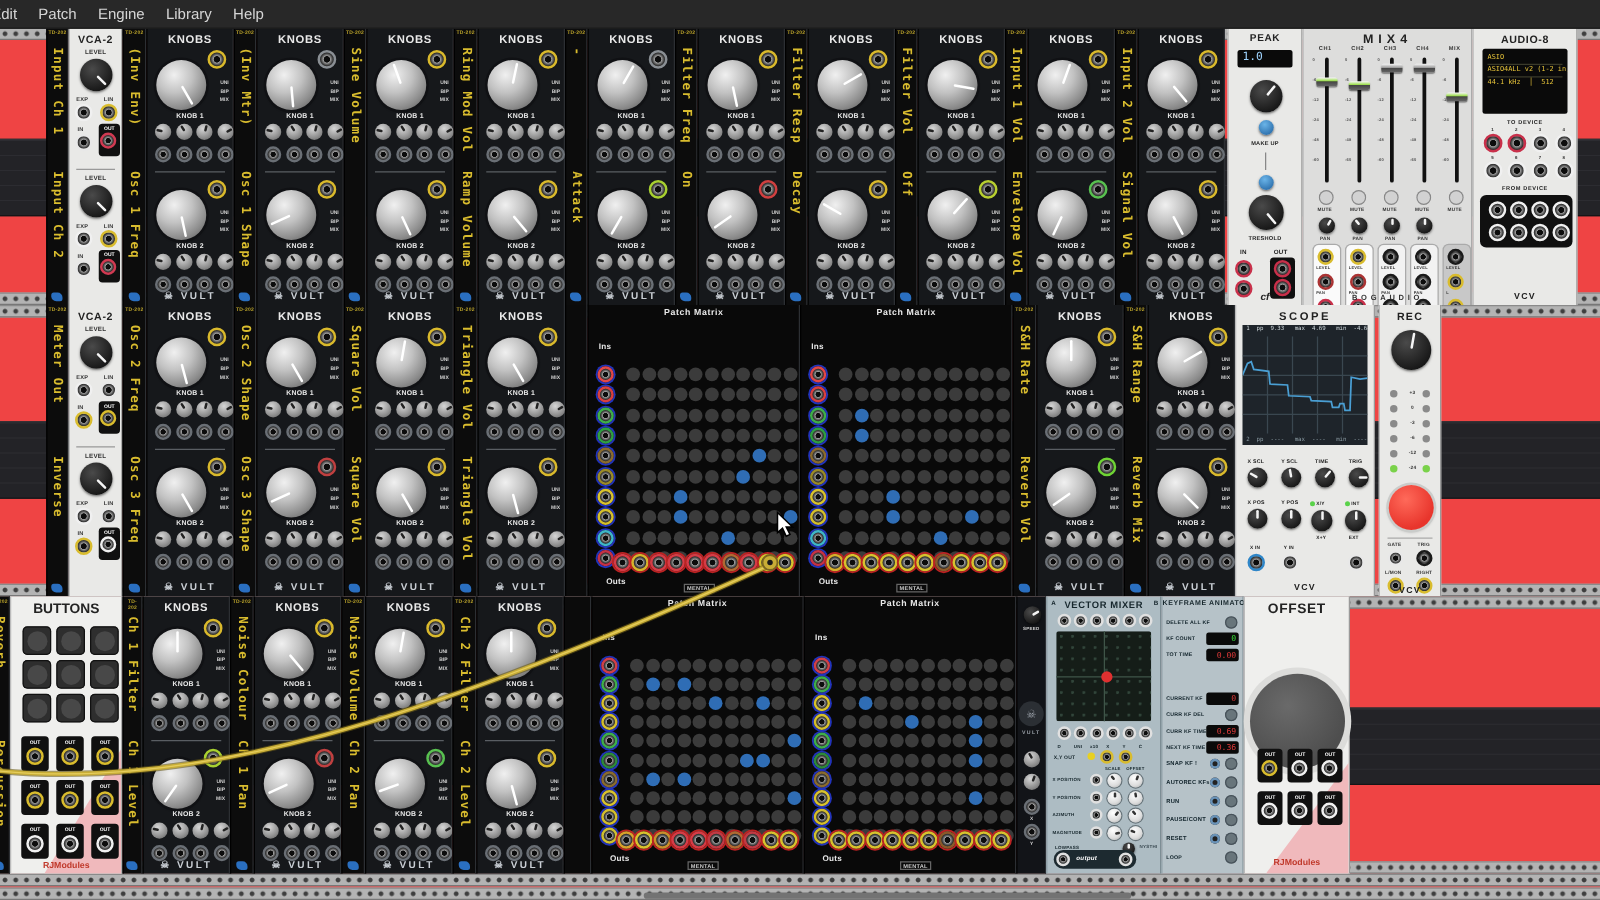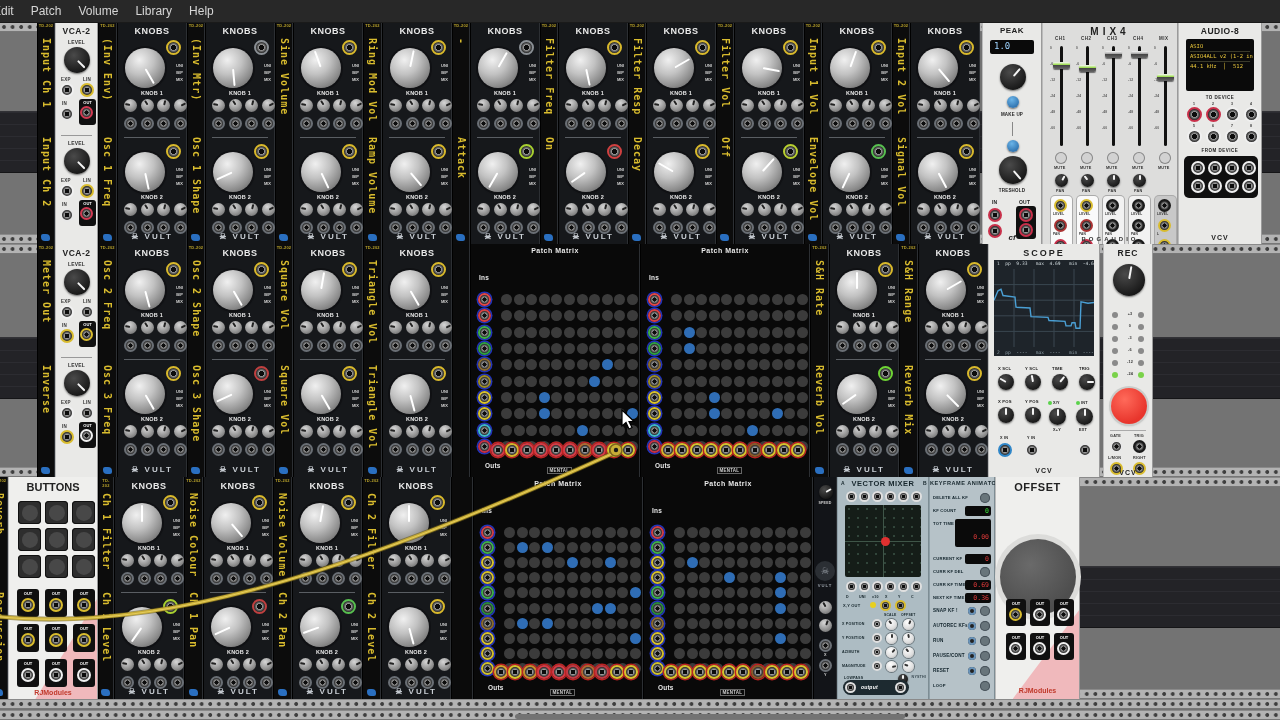--- a/index.html
+++ b/index.html
@@ -4,21 +4,21 @@
 <style>
   html,body{margin:0;padding:0;width:1280px;height:720px;overflow:hidden;background:#2f3032;
     font-family:"Liberation Sans",sans-serif;-webkit-font-smoothing:antialiased}
   #stage{position:relative;width:1280px;height:720px}
   
   #menubar{position:absolute;left:0;top:0;width:100%;height:22px;background:#282828;
     border-bottom:1px solid #1a1a1a;display:flex;align-items:center;gap:17px;
     font-size:12px;color:#d6d6d6;z-index:40}
   #menubar span{cursor:default}
   
-  .row{position:absolute;left:0;width:100%;background:#737373;overflow:hidden}
+  .row{position:absolute;left:0;width:100%;background:#ef4444;overflow:hidden}
   .rail{position:absolute;left:0;right:0;height:8px;background:#b3b3b3;
     background-image:radial-gradient(circle at 4px 4px,#3e3e3e 1.5px,rgba(0,0,0,0) 2.3px);
     background-size:8.6px 8px;border-top:1px solid #8a8a8a;border-bottom:1px solid #777;z-index:1}
   .rail.top{top:0}.rail.bot{bottom:0}
   .bus{position:absolute;left:0;right:0;background:#232327;border-top:1px solid #323236;
     border-bottom:1px solid #151517;background-image:linear-gradient(#2c2c31 1px,rgba(0,0,0,0) 1px);
     background-size:100% 12px;z-index:1}
   .conn{position:absolute;width:11px;background:#121215;border:1px solid #000;border-radius:2px;
     background-image:radial-gradient(circle at 3px 4px,#555a61 1px,rgba(0,0,0,0) 1.6px),
     radial-gradient(circle at 8px 4px,#555a61 1px,rgba(0,0,0,0) 1.6px);background-size:11px 7px}
@@ -63,21 +63,21 @@
   #cursorLayer{position:absolute;left:0;top:0;z-index:60;pointer-events:none}
   .scrollthumb{position:absolute;height:5px;border-radius:3px;background:#737373;z-index:45}
 </style>
 </head>
 <body>
 
 <div id="stage">
   <div id="menubar">
     <span style="margin-left:-7px">Edit</span>
     <span>Patch</span>
-    <span>Volume</span>
+    <span>Engine</span>
     <span>Library</span>
     <span>Help</span>
   </div>
   <div id="rows">
       <div class="row" style="top: 22px; height: 222px;">
         <div class="rail top"></div>
              <div class="rail bot"></div>
         <div class="bus" style="top:89px;height:60px"></div>
         <span class="conn" style="left:2px;top:91px;height:56px"></span>
         <span class="conn" style="left:38px;top:91px;height:56px"></span>
@@ -2932,21 +2932,21 @@
           </span>
       <span class="abs tiny" style="right:2px;bottom:20px;font-size:3.6px;color:#3a4a52">NYSTHI</span>
     </div>
         <div class="module gray" style="left:929px;width:66px;background:#b6c2c8">
       <div class="mtitle" style="font-size:5.6px;top:3px;white-space:nowrap">KEYFRAME ANIMATOR</div>
       <span class="abs tiny" style="left:3px;top:18px;font-size:4.2px;color:#10222a;font-weight:bold;white-space:nowrap">DELETE ALL KF</span>
           <span style="position:absolute;right:4px;top:16px;width:10px;height:10px;border-radius:50%;background:#68757b;box-shadow:inset 0 0 0 1px #47525a"></span>
           <span class="abs tiny" style="left:3px;top:31px;font-size:4.2px;color:#10222a;font-weight:bold;white-space:nowrap">KF COUNT</span>
           <span class="disp" style="right:3px;top:29px;width:26px;height:10px;color:#3ae23a;font-size:6.5px;text-align:right;padding:1px 2px">0</span>
           <span class="abs tiny" style="left:3px;top:44px;font-size:4.2px;color:#10222a;font-weight:bold;white-space:nowrap">TOT TIME</span>
-          <span class="disp" style="right:3px;top:42px;width:36px;height:10px;color:#e23a3a;font-size:6.5px;text-align:right;padding:14px 2px">0.00</span>
+          <span class="disp" style="right:3px;top:42px;width:26px;height:10px;color:#e23a3a;font-size:6.5px;text-align:right;padding:1px 2px">0.00</span>
           <span class="abs tiny" style="left:3px;top:79px;font-size:4.2px;color:#10222a;font-weight:bold;white-space:nowrap">CURRENT KF</span>
           <span class="disp" style="right:3px;top:77px;width:26px;height:10px;color:#e23a3a;font-size:6.5px;text-align:right;padding:1px 2px">0</span>
           <span class="abs tiny" style="left:3px;top:92px;font-size:4.2px;color:#10222a;font-weight:bold;white-space:nowrap">CURR KF DEL</span>
           <span style="position:absolute;right:4px;top:90px;width:10px;height:10px;border-radius:50%;background:#68757b;box-shadow:inset 0 0 0 1px #47525a"></span>
           <span class="abs tiny" style="left:3px;top:105px;font-size:4.2px;color:#10222a;font-weight:bold;white-space:nowrap">CURR KF TIME</span>
           <span class="disp" style="right:3px;top:103px;width:26px;height:10px;color:#e23a3a;font-size:6.5px;text-align:right;padding:1px 2px">0.69</span>
           <span class="abs tiny" style="left:3px;top:118px;font-size:4.2px;color:#10222a;font-weight:bold;white-space:nowrap">NEXT KF TIME</span>
           <span class="disp" style="right:3px;top:116px;width:26px;height:10px;color:#e23a3a;font-size:6.5px;text-align:right;padding:1px 2px">0.36</span>
           <span class="abs tiny" style="left:3px;top:131px;font-size:4.6px;color:#10222a;font-weight:bold;white-space:nowrap">SNAP KF !</span>
           <span class="ledr" style="right:18px;top:130px;width:8px;height:8px;background:#dfe8ec;box-shadow:inset 0 0 0 2px #6a93b8,inset 0 0 0 4px #222"></span>

